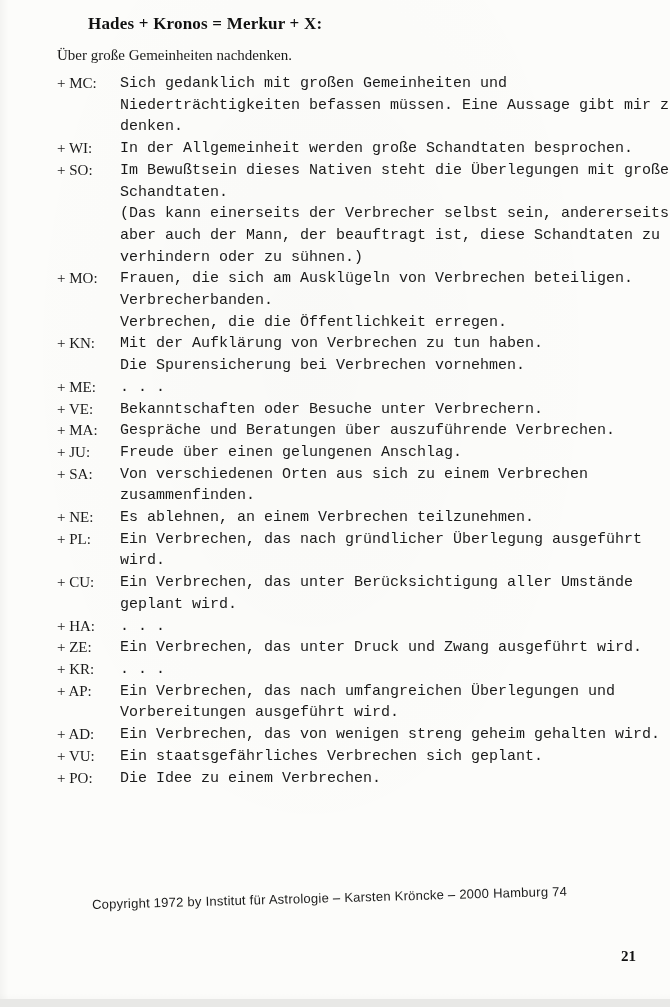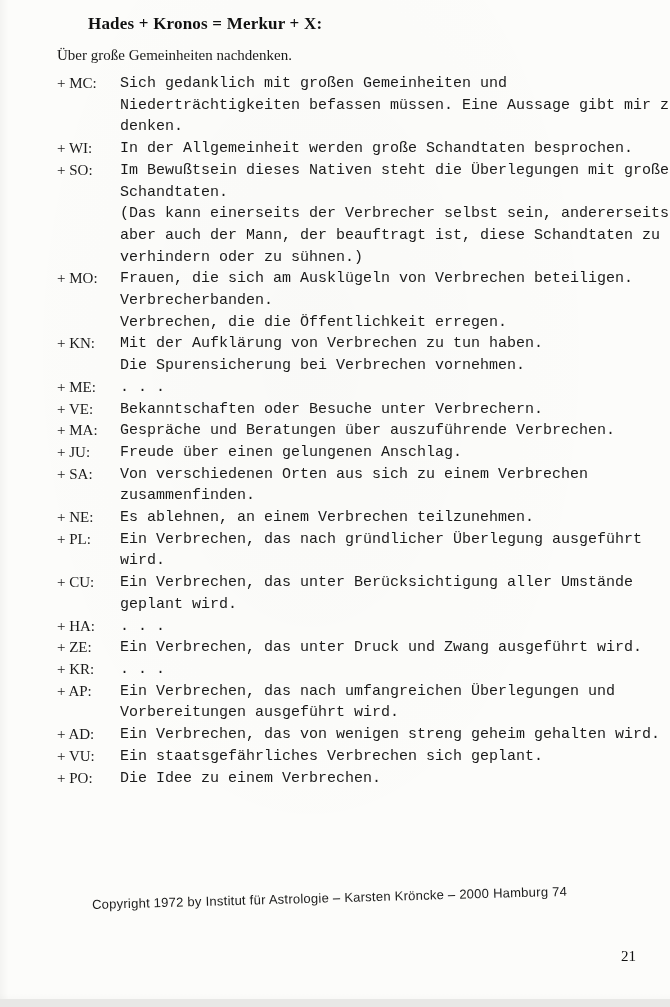--- a/index.html
+++ b/index.html
@@ -25,21 +25,21 @@
   .entry{display:flex;align-items:flex-start;font-size:15px;line-height:21.7px;}
   .entry .label{flex:0 0 63px;width:63px;white-space:nowrap;}
   .entry .text{flex:1;font-family:Liberation Mono, monospace;}
   .copyright{
     position:absolute;left:92px;top:897px;white-space:nowrap;
     font-family:"Liberation Sans", sans-serif;font-size:13px;color:#1b1b1b;
     letter-spacing:0.25px;transform:rotate(-1.6deg);transform-origin:left center;
   }
   .pagenum{
     position:absolute;left:621px;top:948px;
-    font-size:15px;font-weight:normal;color:#111;
+    font-size:15px;font-weight:bold;color:#111;
   }
   .ink-mark-mid{
     position:absolute;right:0;top:165px;width:4px;height:29px;
     background:#1c1c1c;border-radius:3px 0 0 3px;
   }
   .ink-mark-bottom{
     position:absolute;right:0;top:968px;width:5px;height:37px;
     background:#101010;border-radius:3px 0 0 3px;
   }
   .bottom-strip{

